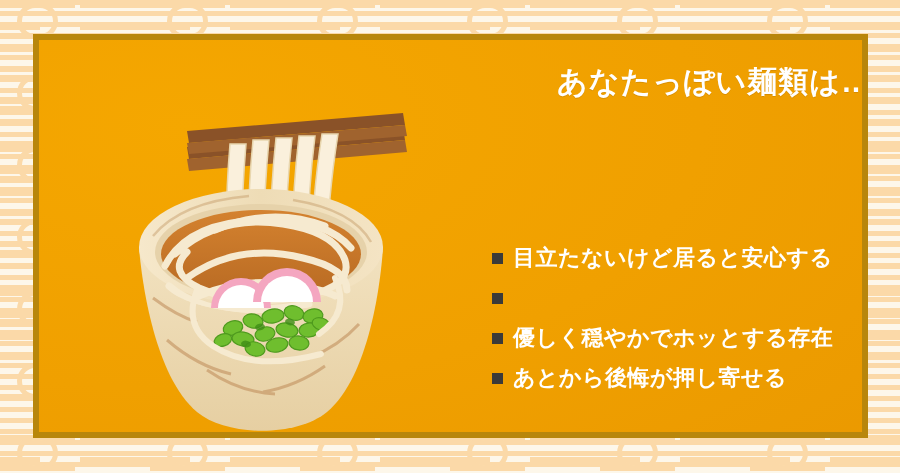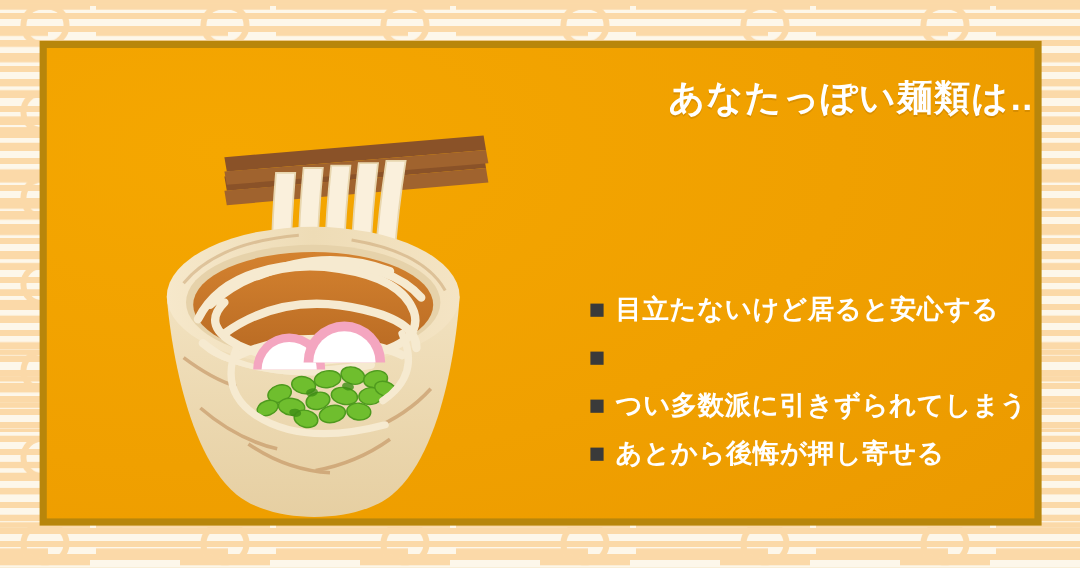--- a/index.html
+++ b/index.html
@@ -275,21 +275,21 @@
         <ul class="traits">
           <li class="trait">
             <span class="trait-marker"></span>
             <span>目立たないけど居ると安心する</span>
           </li>
           <li class="trait">
             <span class="trait-marker"></span>
           </li>
           <li class="trait">
             <span class="trait-marker"></span>
-            <span>つい多数派に引きずられてしまう</span>
+            <span>優しく穏やかでホッとする存在</span>
           </li>
           <li class="trait">
             <span class="trait-marker"></span>
             <span>あとから後悔が押し寄せる</span>
           </li>
         </ul>
 
       </div>
     </div>
   </div>

